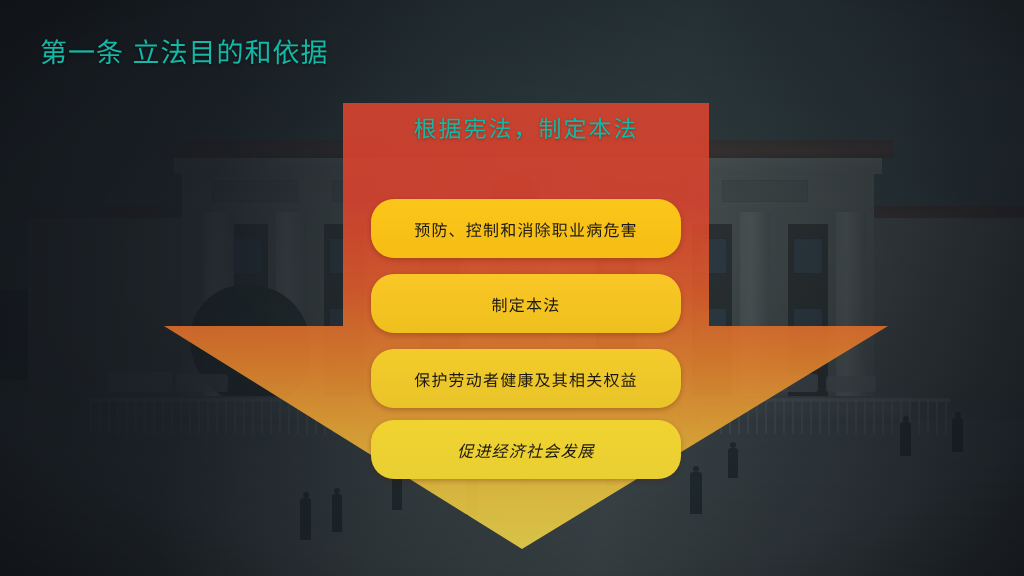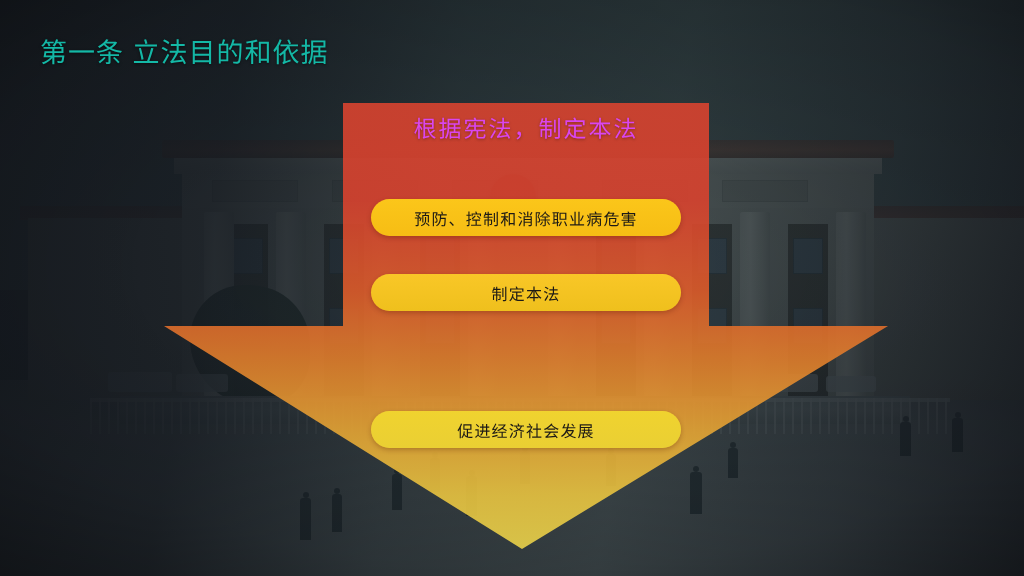--- a/index.html
+++ b/index.html
@@ -155,37 +155,37 @@
     color:#14b8a6; letter-spacing:1px;
     white-space:nowrap;
     text-shadow:0 1px 3px rgba(0,0,0,.55);
   }
 
   
   .headline{
     position:absolute; left:343px; top:113px; width:366px;
     text-align:center;
     font-size:23px; line-height:32px;
-    color:#d946ef; letter-spacing:2px;
+    color:#14b8a6; letter-spacing:2px;
     text-shadow:0 1px 3px rgba(0,0,0,.32);
   }
 
   
   .pill{
-    position:absolute; left:371px; width:310px; height:37px;
+    position:absolute; left:371px; width:310px; height:59px;
     border-radius:23px;
     display:flex; align-items:center; justify-content:center;
     font-size:16px; letter-spacing:1.2px;
     color:#1d1a16;
     box-shadow:0 2px 5px rgba(80,20,0,.28);
   }
   .pill-1{ top:199px; background:linear-gradient(180deg,#fbc61a 0%,#f6bd14 100%); }
   .pill-2{ top:274px; background:linear-gradient(180deg,#f9c727 0%,#efc01d 100%); }
   .pill-3{ top:349px; background:linear-gradient(180deg,#f3cb2b 0%,#e9c429 100%); }
-  .pill-4{ top:411px; background:linear-gradient(180deg,#f0d32f 0%,#eacf33 100%); }
+  .pill-4{ top:420px; background:linear-gradient(180deg,#f0d32f 0%,#eacf33 100%);font-style:italic; }
 </style>
 </head>
 <body>
 
 <div class="slide">
 
   <div class="bg-photo">
     <div class="bg-sky"></div>
     <div class="bg-midband"></div>
     <div class="bg-ground"></div>
@@ -291,17 +291,20 @@
   <div class="title">第一条 立法目的和依据</div>
 
   <div class="headline">根据宪法，制定本法</div>
 
   <div class="pill pill-1">
     <span>预防、控制和消除职业病危害</span>
   </div>
   <div class="pill pill-2">
     <span>制定本法</span>
   </div>
+  <div class="pill pill-3">
+    <span>保护劳动者健康及其相关权益</span>
+  </div>
   <div class="pill pill-4">
     <span>促进经济社会发展</span>
   </div>
 
 </div>
 
 </body></html>

